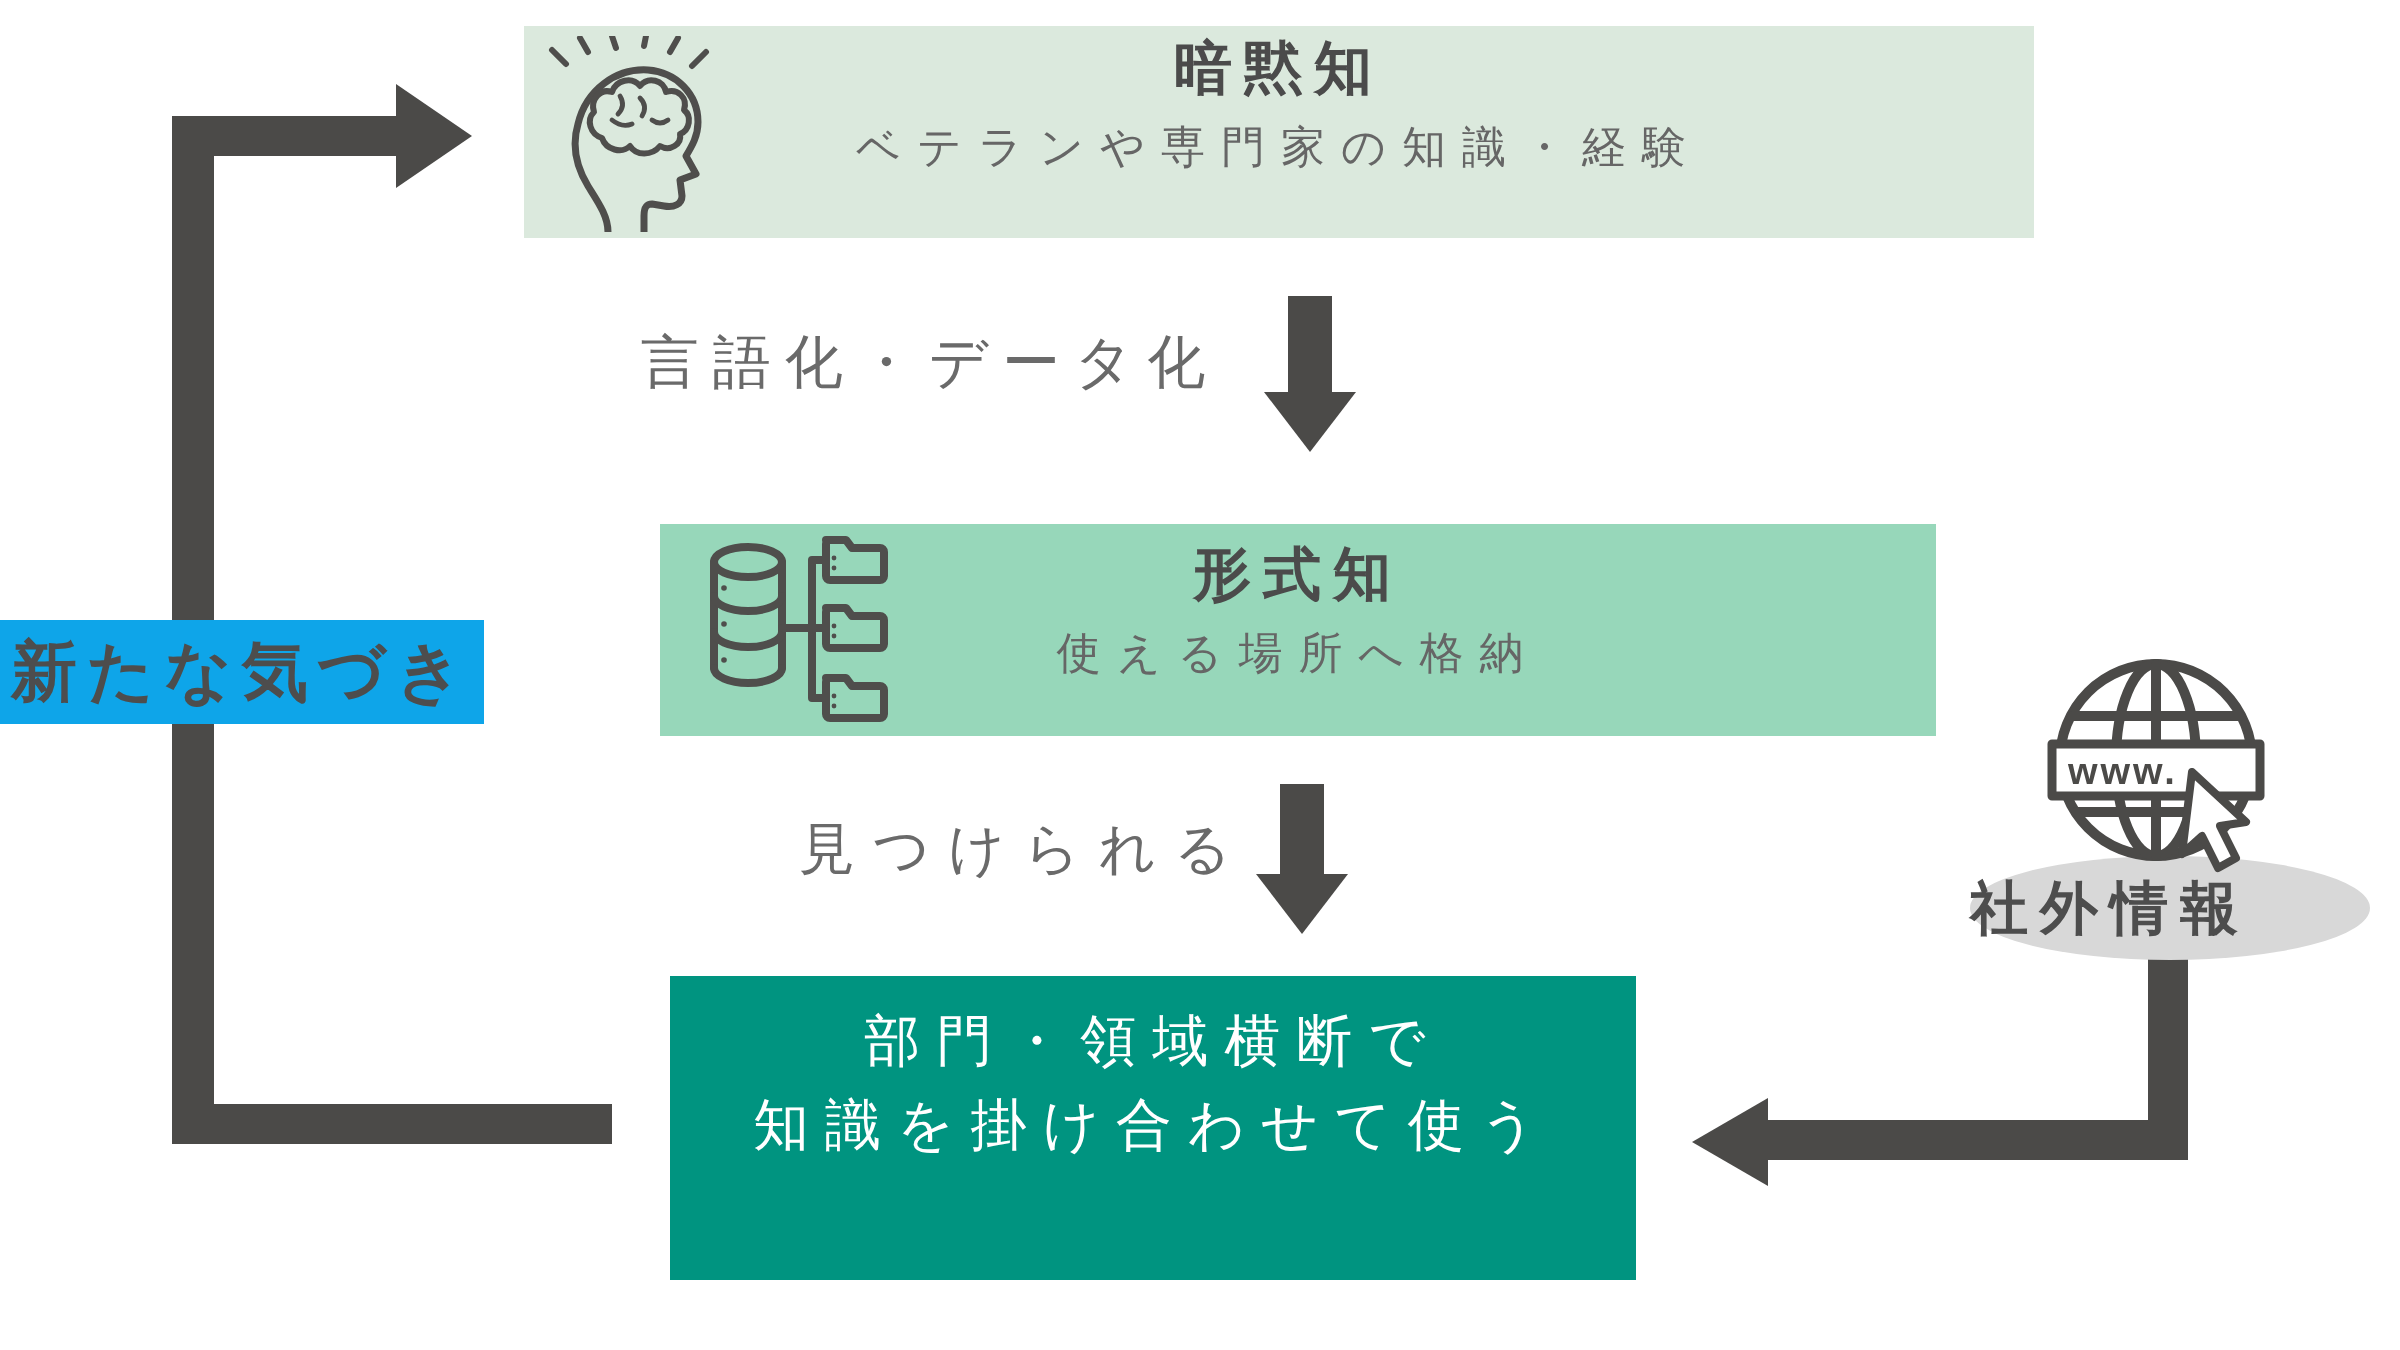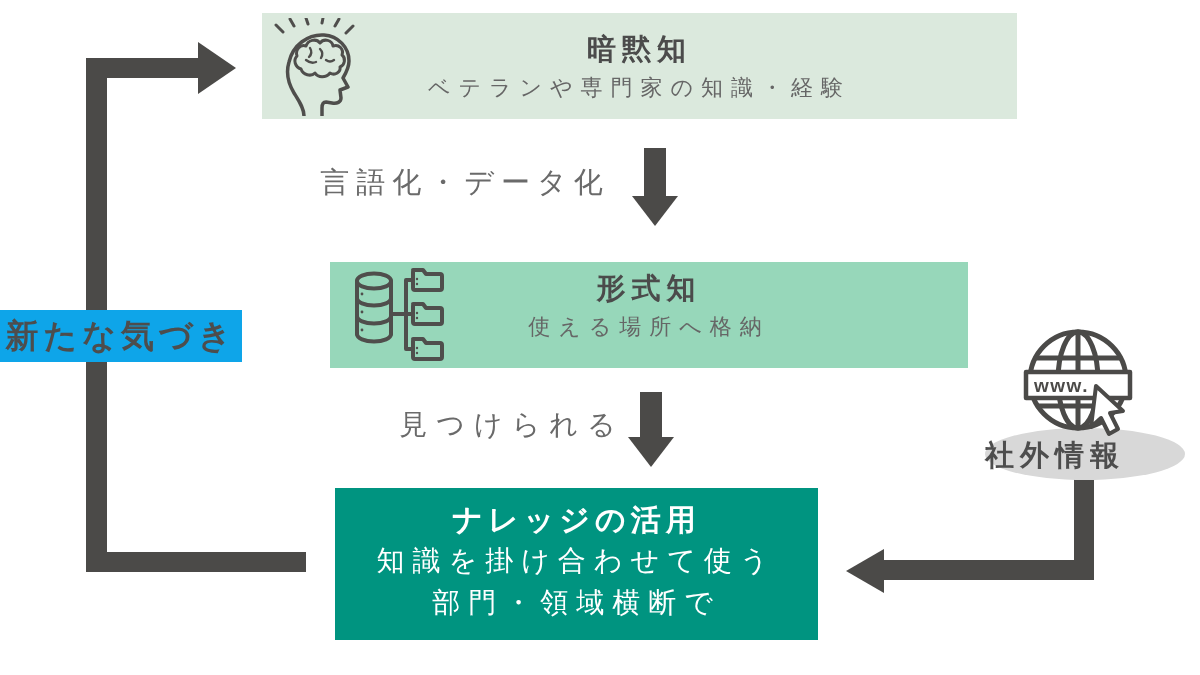--- a/index.html
+++ b/index.html
@@ -14,21 +14,21 @@
   html,body{margin:0;padding:0;background:#fff;}
   .canvas{
     position:relative;width:1200px;height:675px;overflow:hidden;background:#ffffff;
     font-family:"Liberation Sans","DejaVu Sans",sans-serif;
   }
   .bar{position:absolute;background:var(--arrow);}
   .tri{position:absolute;width:0;height:0;}
 
   
   .kbox{position:absolute;text-align:center;box-sizing:border-box;}
-  #tacit-box{left:262px;top:13px;width:755px;height:106px;background:var(--tacit-bg);padding-top:18px;}
+  #tacit-box{left:262px;top:13px;width:755px;height:106px;background:var(--tacit-bg);padding-top:4px;}
   #explicit-box{left:330px;top:262px;width:638px;height:106px;background:var(--explicit-bg);padding-top:8px;}
   #usage-box{left:335px;top:488px;width:483px;height:152px;background:var(--usage-bg);padding-top:12px;}
   .box-title{font-size:29px;font-weight:700;color:#4b4b4b;letter-spacing:6px;line-height:36px;}
   .box-sub{font-size:22px;color:#666666;letter-spacing:8px;line-height:42px;}
   .usage-title{font-size:30px;font-weight:700;color:#ffffff;letter-spacing:5px;line-height:40px;}
   .usage-line{font-size:28px;color:#ffffff;letter-spacing:8px;line-height:42px;}
 
   
   #verbalization-label{position:absolute;left:280px;top:162px;width:370px;height:40px;line-height:40px;
     text-align:center;font-size:29px;letter-spacing:7px;color:var(--label-gray);}
@@ -108,23 +108,22 @@
     </g>
     <use href="#folder0" y="34"></use>
     <use href="#folder0" y="69"></use>
   </svg>
 
   <div id="findable-label">見つけられる</div>
   <div class="bar" id="a2-shaft"></div>
   <div class="tri" id="a2-head"></div>
 
   <div class="kbox" id="usage-box">
-    <div class="usage-title">ナレッジの活用</div>
+    <div class="usage-line">部門・領域横断で</div>
     <div class="usage-line">知識を掛け合わせて使う</div>
-    <div class="usage-line">部門・領域横断で</div>
   </div>
 
   <div id="ext-ellipse">
     <span>社外情報</span>
   </div>
   <svg id="globe-icon" width="126" height="126" viewBox="0 0 126 126" fill="none" stroke="#4b4a48" stroke-width="5" stroke-linecap="round" stroke-linejoin="round">
     <circle cx="62" cy="52" r="48"></circle>
     <ellipse cx="62" cy="52" rx="20" ry="48"></ellipse>
     <line x1="62" y1="4" x2="62" y2="100"></line>
     <line x1="20" y1="30" x2="104" y2="30"></line>

